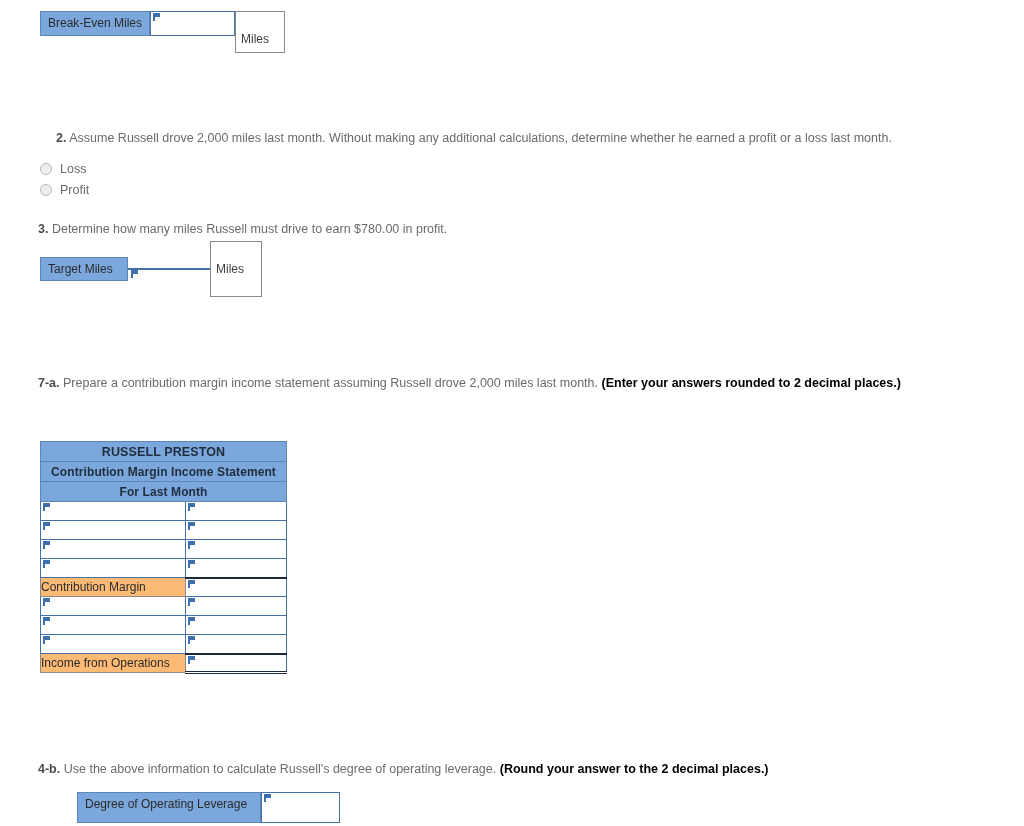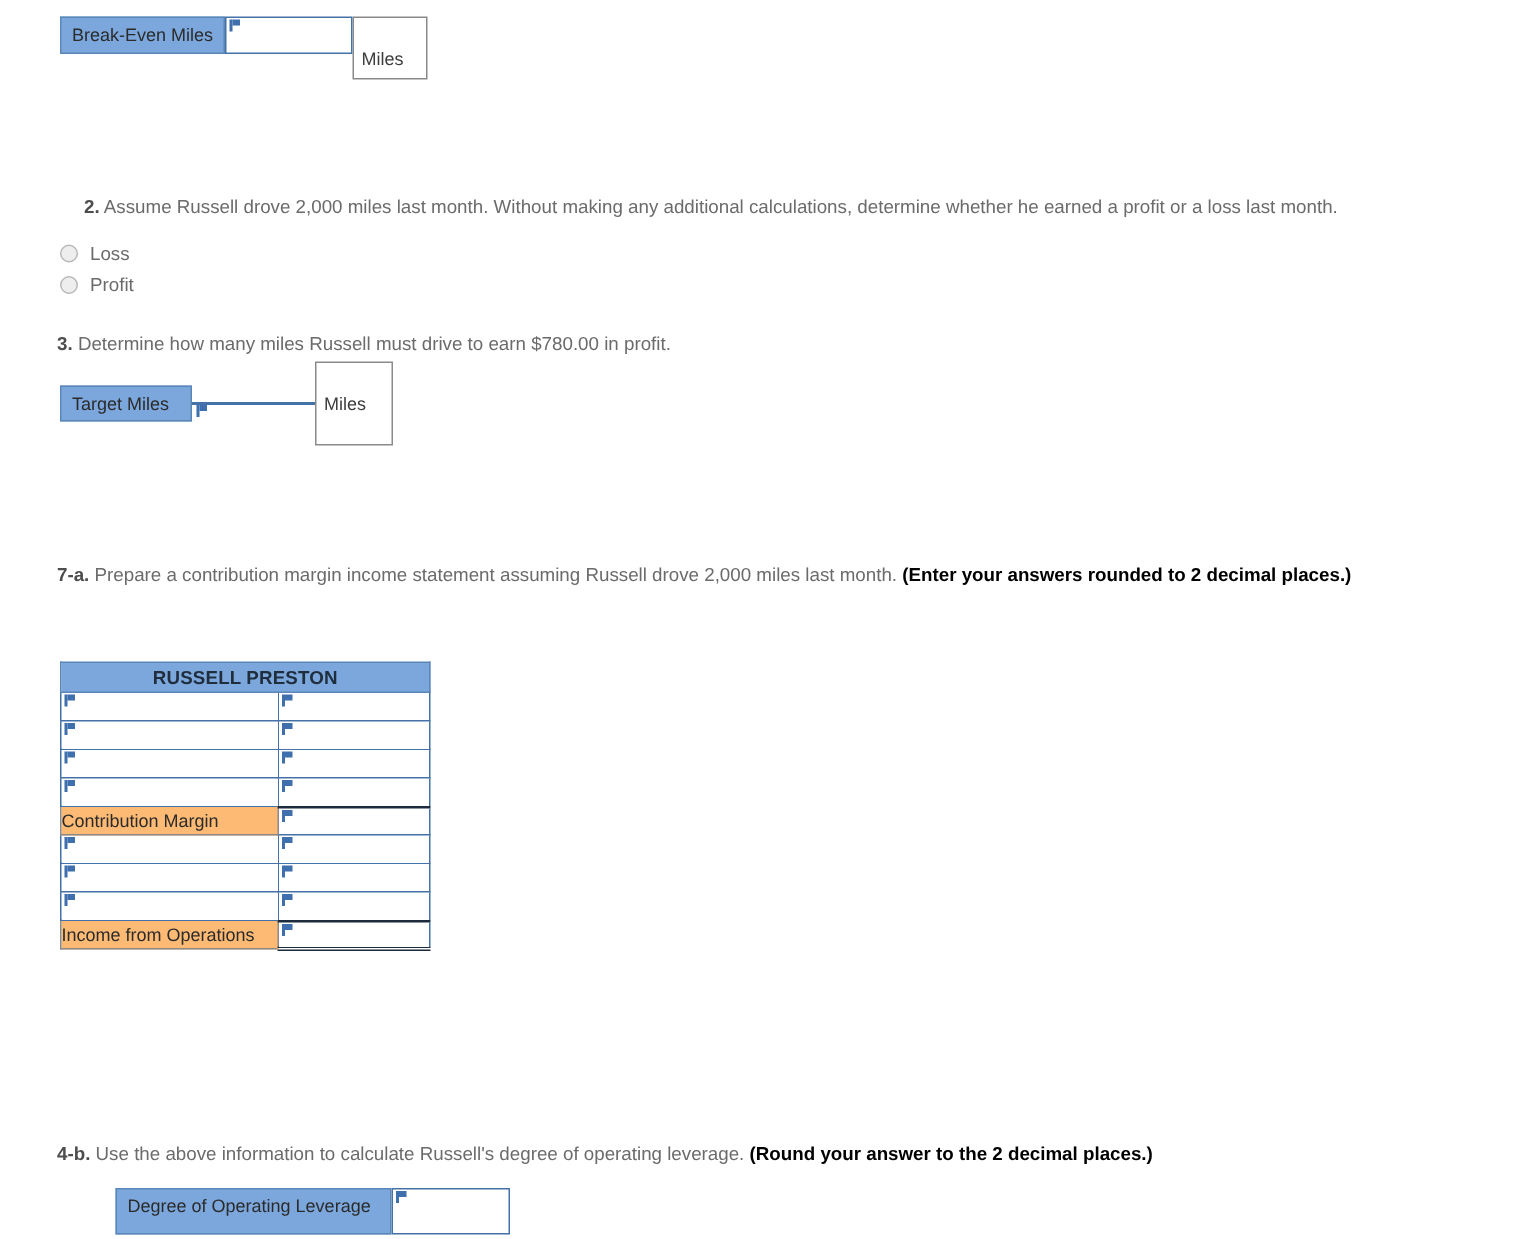--- a/index.html
+++ b/index.html
@@ -207,20 +207,26 @@
 
 <table class="abs cmtable" style="left:40px; top:409px; width:246px;margin-top:32px;">
   <colgroup>
     <col style="width:145px;">
     <col style="width:101px;">
   </colgroup>
   <tbody>
     <tr>
       <td class="cm-head t1" colspan="2">RUSSELL PRESTON</td>
     </tr>
+    <tr>
+      <td class="cm-head" colspan="2">Contribution Margin Income Statement</td>
+    </tr>
+    <tr>
+      <td class="cm-head" colspan="2">For Last Month</td>
+    </tr>
 
     <tr>
       <td class="cell-input">
         <span class="marker"></span>
       </td>
       <td class="cell-input">
         <span class="marker"></span>
       </td>
     </tr>
 

